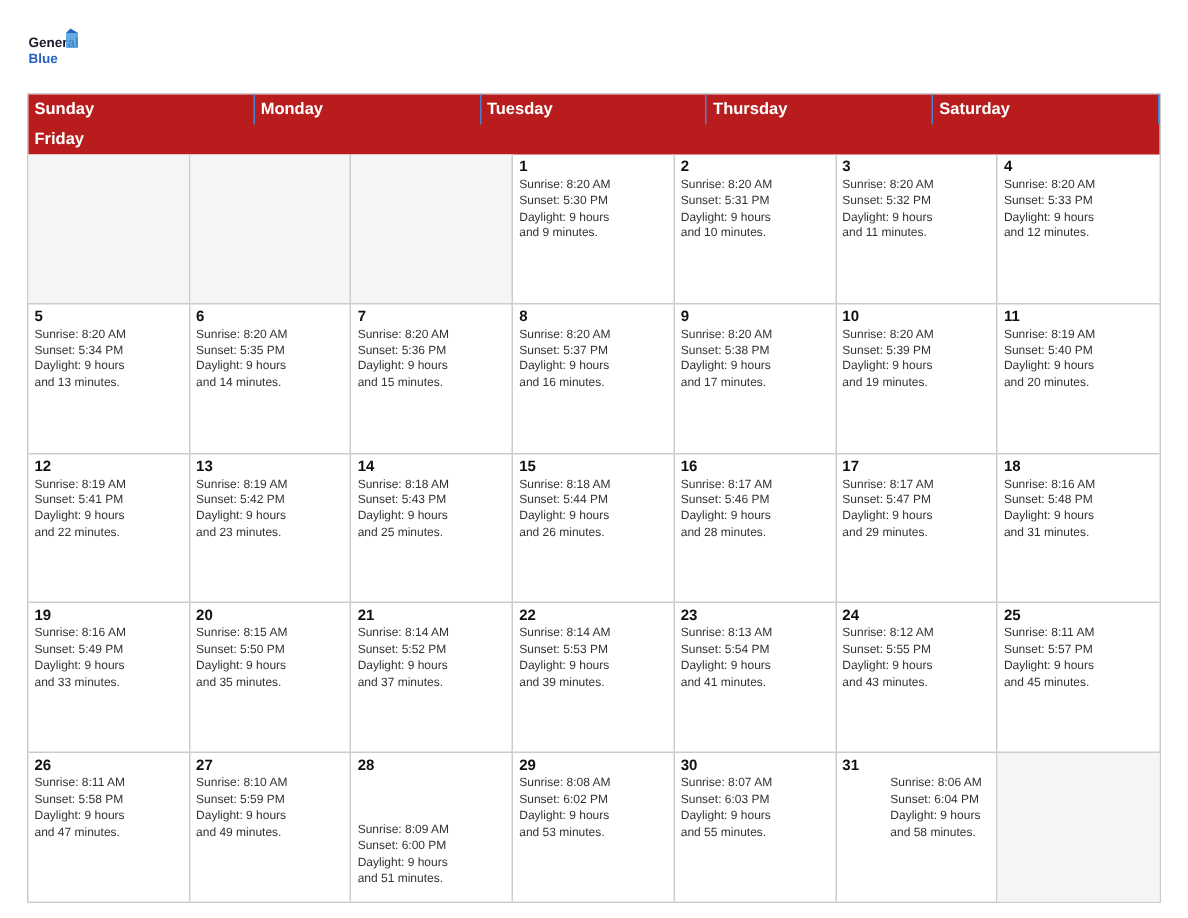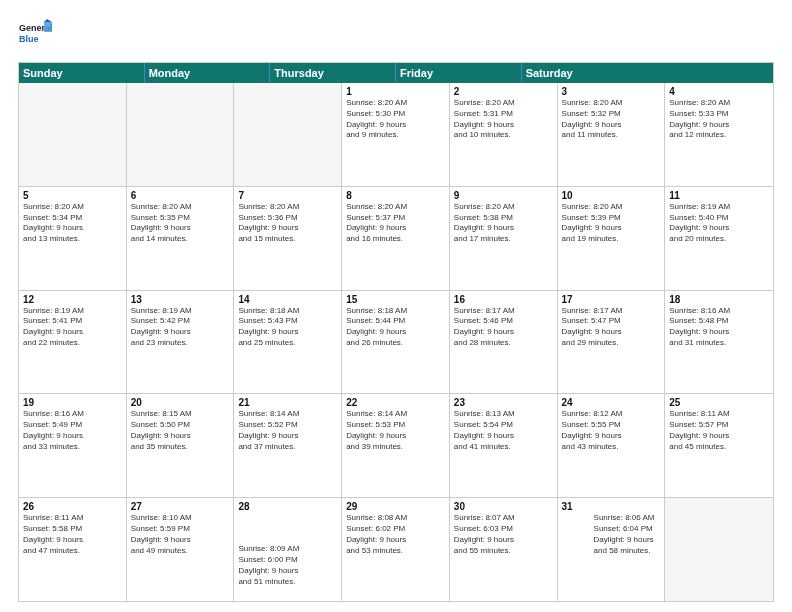--- a/index.html
+++ b/index.html
@@ -43,22 +43,22 @@
       color: #444;
     }
     .calendar {
       flex: 1;
       display: flex;
       flex-direction: column;
       border: 1px solid #ccc;
     }
     .calendar-header {
       display: grid;
-      grid-template-columns: repeat(6, 1fr);
-      background: #0f766e;
+      grid-template-columns: repeat(5, 1fr);
+      background: #b91c1c;
     }
     .day-header {
       color: #fff;
       font-size: 11px;
       font-weight: bold;
       padding: 4px 4px;
       text-align: left;
       border-right: 1px solid #4a7fd4;
     }
     .day-header:last-child { border-right: none; }
@@ -114,23 +114,24 @@
     <div class="title-block">
       <div class="month-title"></div>
       <div class="location"></div>
     </div>
   </div>
 
   <div class="calendar">
     <div class="calendar-header">
     <div class="day-header">Sunday</div>
         <div class="day-header">Monday</div>
+        <div class="day-header">Tuesday</div>
         <div class="day-header">Thursday</div>
+        <div class="day-header">Saturday</div>
         <div class="day-header">Friday</div>
-        <div class="day-header">Saturday</div>
       </div>
     <div class="calendar-body">
     <div class="calendar-row">
           <div class="calendar-cell empty"></div>
           <div class="calendar-cell empty"></div>
           <div class="calendar-cell empty"></div>
           <div class="calendar-cell">
             <div class="cell-date">1</div>
             <div class="cell-info" style="white-space: pre-line;">Sunrise: 8:20 AM
 Sunset: 5:30 PM

